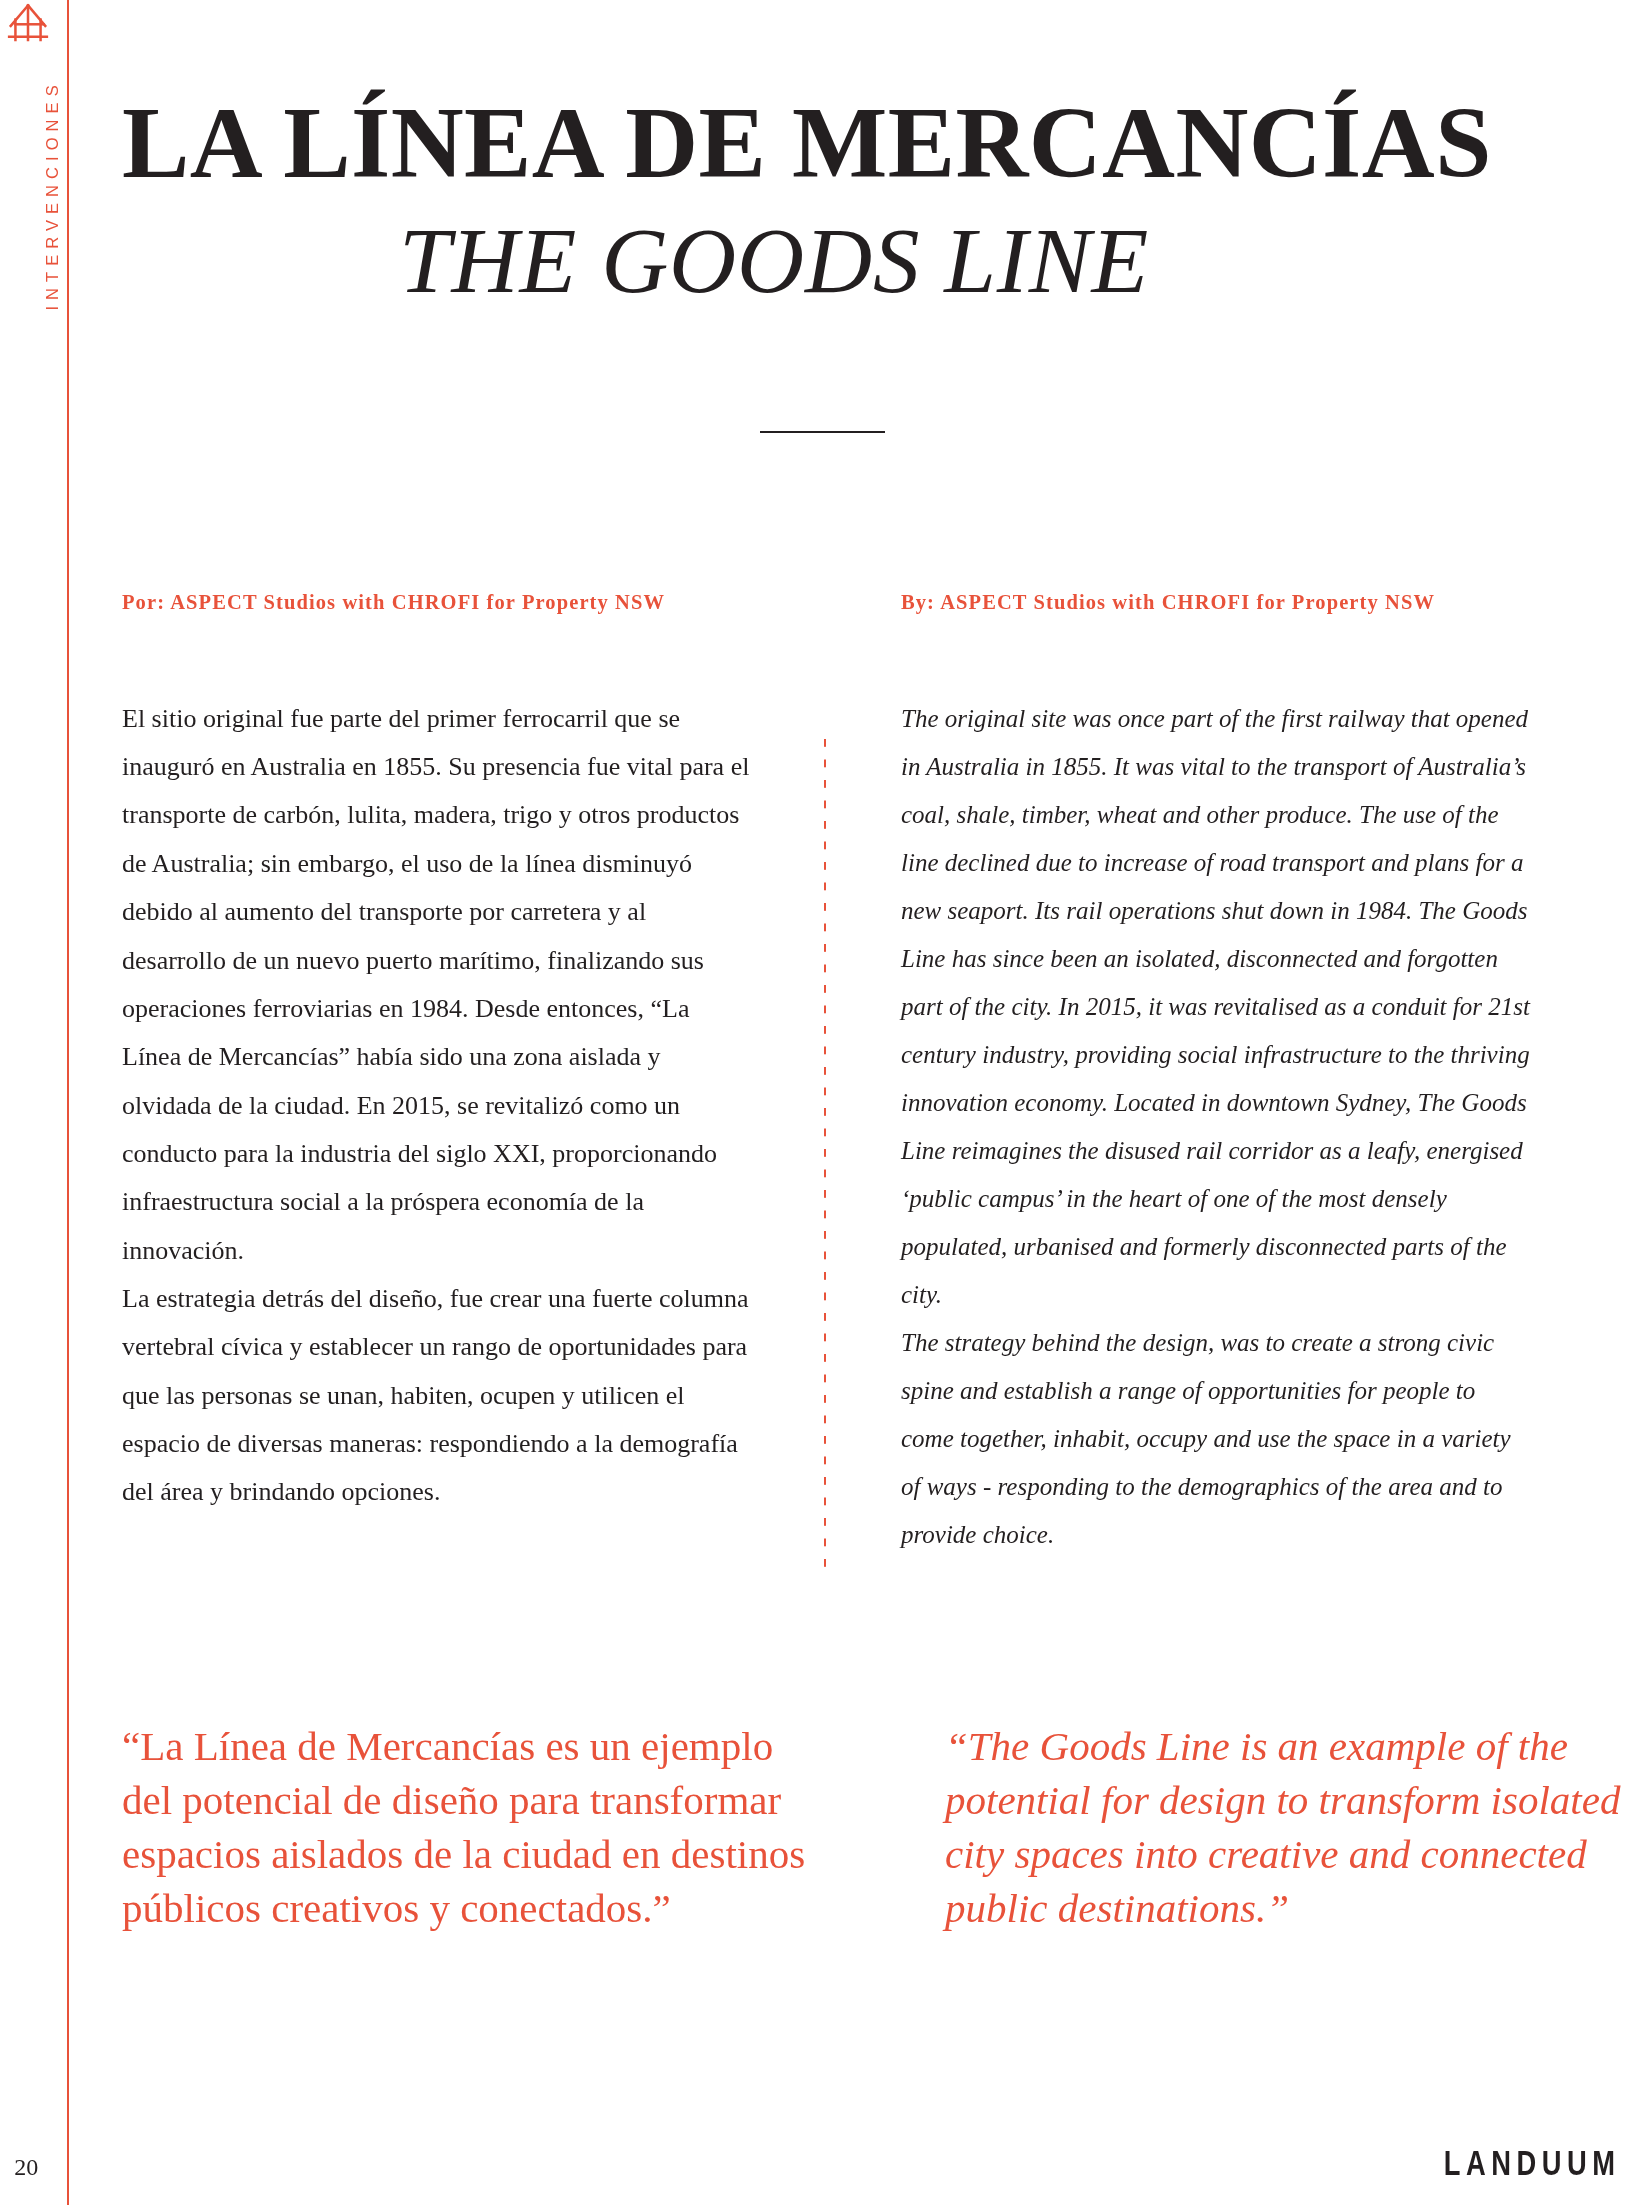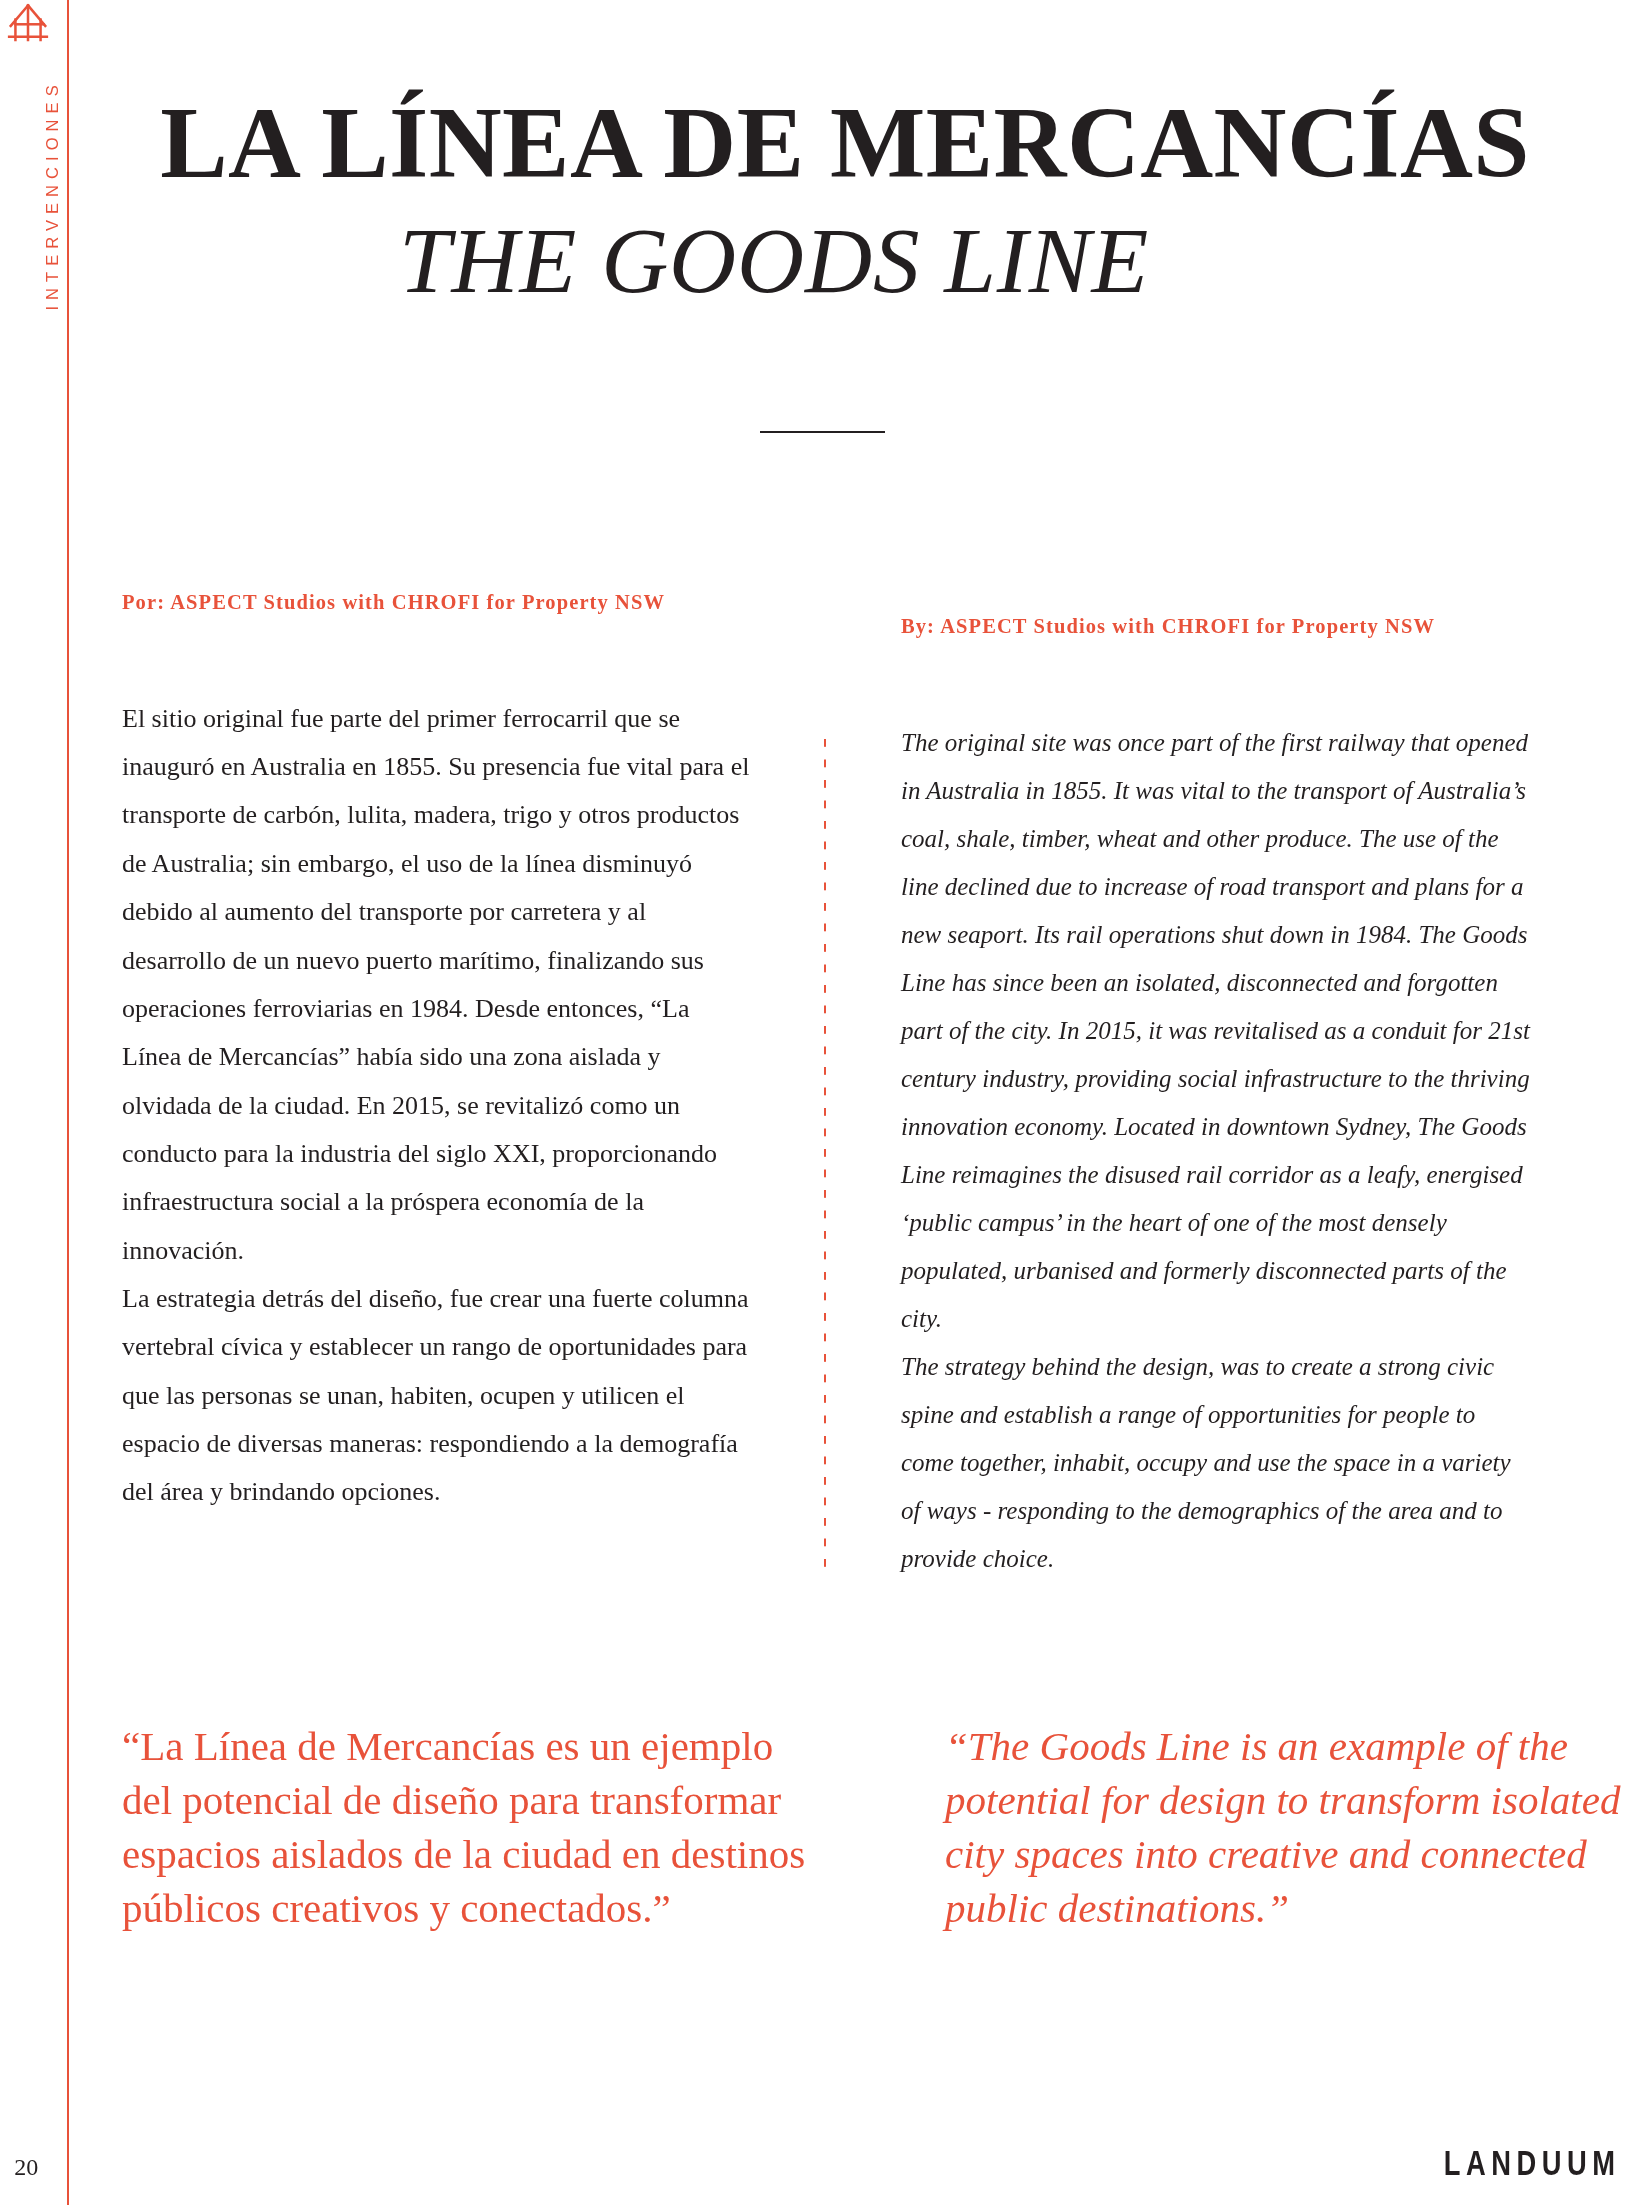--- a/index.html
+++ b/index.html
@@ -76,21 +76,20 @@
   }
 
   .title-es {
     font-family: "Liberation Serif", serif;
     font-weight: 700;
     font-size: 101px;
     line-height: 1.0;
     letter-spacing: 0.4px;
     color: #231f20;
     white-space: nowrap;
-    text-align: center;
   }
 
   .title-en {
     margin-top: 20px;
     padding-left: 277px;
     font-family: "Liberation Serif", serif;
     font-style: italic;
     font-weight: 400;
     font-size: 93px;
     line-height: 1.0;
@@ -114,21 +113,20 @@
     left: 122px;
     top: 588px;
     width: 632px;
   }
 
   .col-right {
     position: absolute;
     left: 901px;
     top: 588px;
     width: 632px;
-    margin-top: 24px;
   }
 
   .byline {
     color: #e8523a;
     font-family: Liberation Serif, serif;
     font-weight: 700;
     font-size: 20.5px;
     line-height: 1.45;
     letter-spacing: 1.1px;
   }

